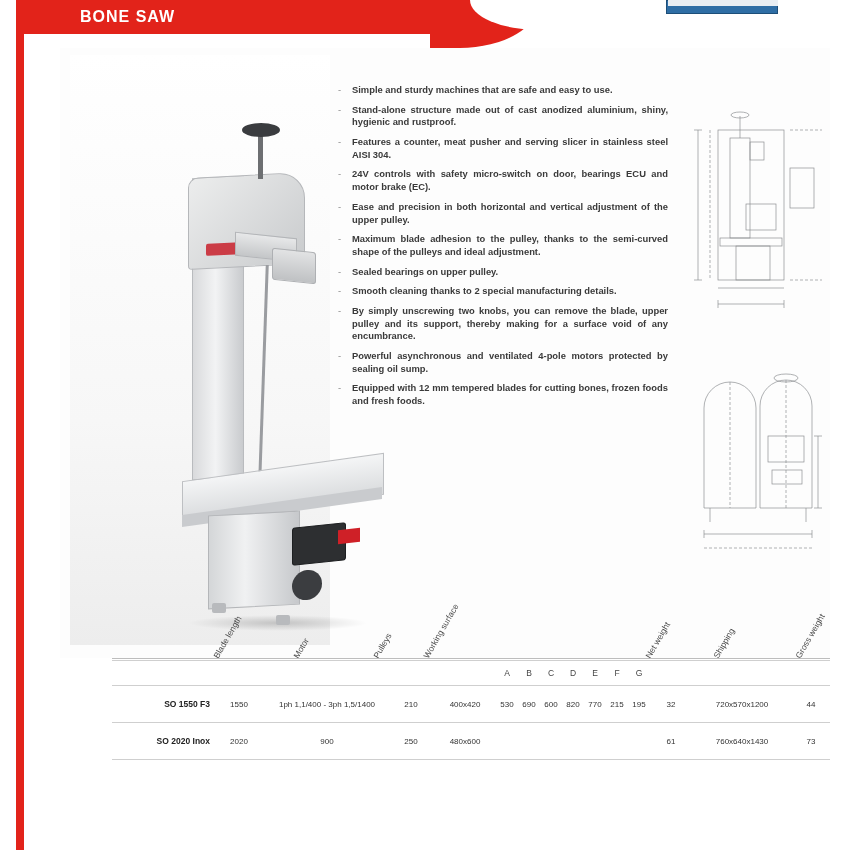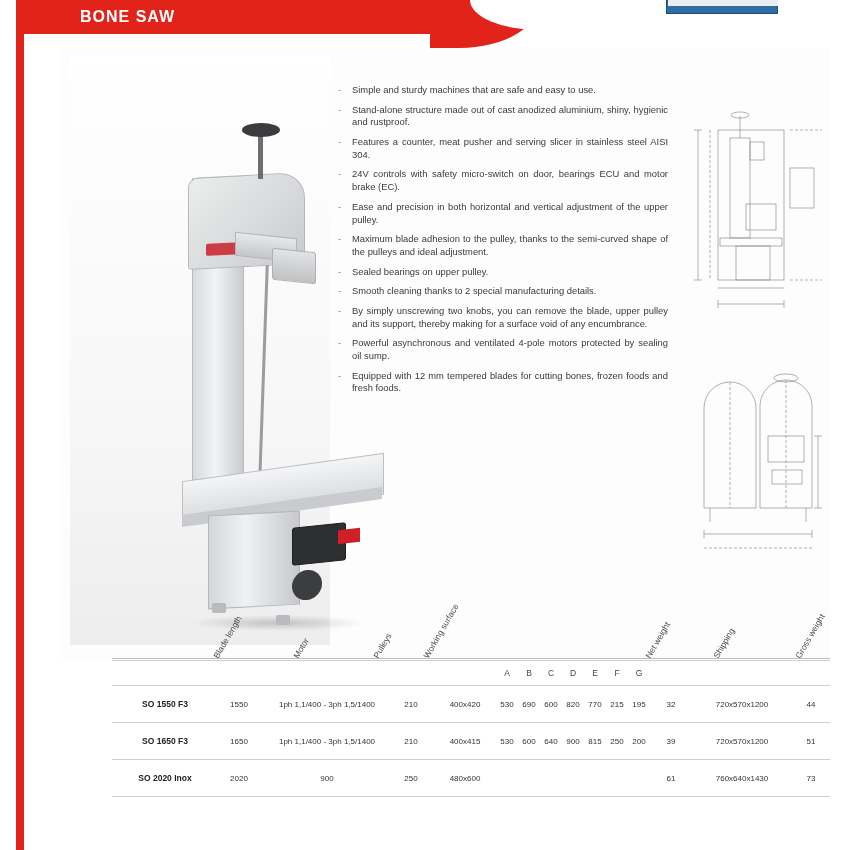--- a/index.html
+++ b/index.html
@@ -143,21 +143,21 @@
 
   
   .features{
     position:absolute;left:338px;top:84px;width:330px;
   }
   .feature{
     display:flex;gap:8px;margin-bottom:7px;
     font-size:9.4px;line-height:1.35;color:#3a3a3a;
   }
   .feature .dash{color:#888;flex:0 0 6px;}
-  .feature .txt{flex:1;text-align:justify;}
+  .feature .txt{flex:1;text-align:justify;font-weight:bold;}
 
   
   .drawing{
     position:absolute;border:0;
   }
   .draw1{left:690px;top:108px;width:140px;height:215px;}
   .draw2{left:690px;top:348px;width:140px;height:225px;}
 
   
   .spec{
@@ -178,21 +178,21 @@
   }
   table.spec-table th,table.spec-table td{
     border-top:1px solid #cfcfcf;border-bottom:1px solid #cfcfcf;
     padding:7px 2px;text-align:center;vertical-align:middle;
     font-weight:normal;
   }
   table.spec-table tr.units td{
     color:#6b6b6b;font-size:7.5px;border-top:1px solid #bdbdbd;
   }
   table.spec-table td.model{
-    text-align:center;padding-left:8px;font-weight:bold;color:#222;font-size:8.5px;
+    text-align:right;padding-left:8px;font-weight:bold;color:#222;font-size:8.5px;
   }
   table.spec-table tr.datarow td{height:22px;}
   .letters td{font-size:8.5px;color:#444;border:none;}
   .topline{
     position:absolute;left:0;top:-2px;width:718px;height:1px;background:#bdbdbd;
   }
 </style>
 </head>
 <body>
 
@@ -365,37 +365,20 @@
         <td>600</td>
         <td>820</td>
         <td>770</td>
         <td>215</td>
         <td>195</td>
         <td>32</td>
         <td>720x570x1200</td>
         <td>44</td>
       </tr>
 
-      <tr class="datarow">
-        <td class="model">SO 1650 F3</td>
-        <td>1650</td>
-        <td>1ph 1,1/400 - 3ph 1,5/1400</td>
-        <td>210</td>
-        <td>400x415</td>
-        <td>530</td>
-        <td>600</td>
-        <td>640</td>
-        <td>900</td>
-        <td>815</td>
-        <td>250</td>
-        <td>200</td>
-        <td>39</td>
-        <td>720x570x1200</td>
-        <td>51</td>
-      </tr>
 
 
       <tr class="datarow">
         <td class="model">SO 2020 Inox</td>
         <td>2020</td>
         <td>900</td>
         <td>250</td>
         <td>480x600</td>
         <td></td>
         <td></td>

